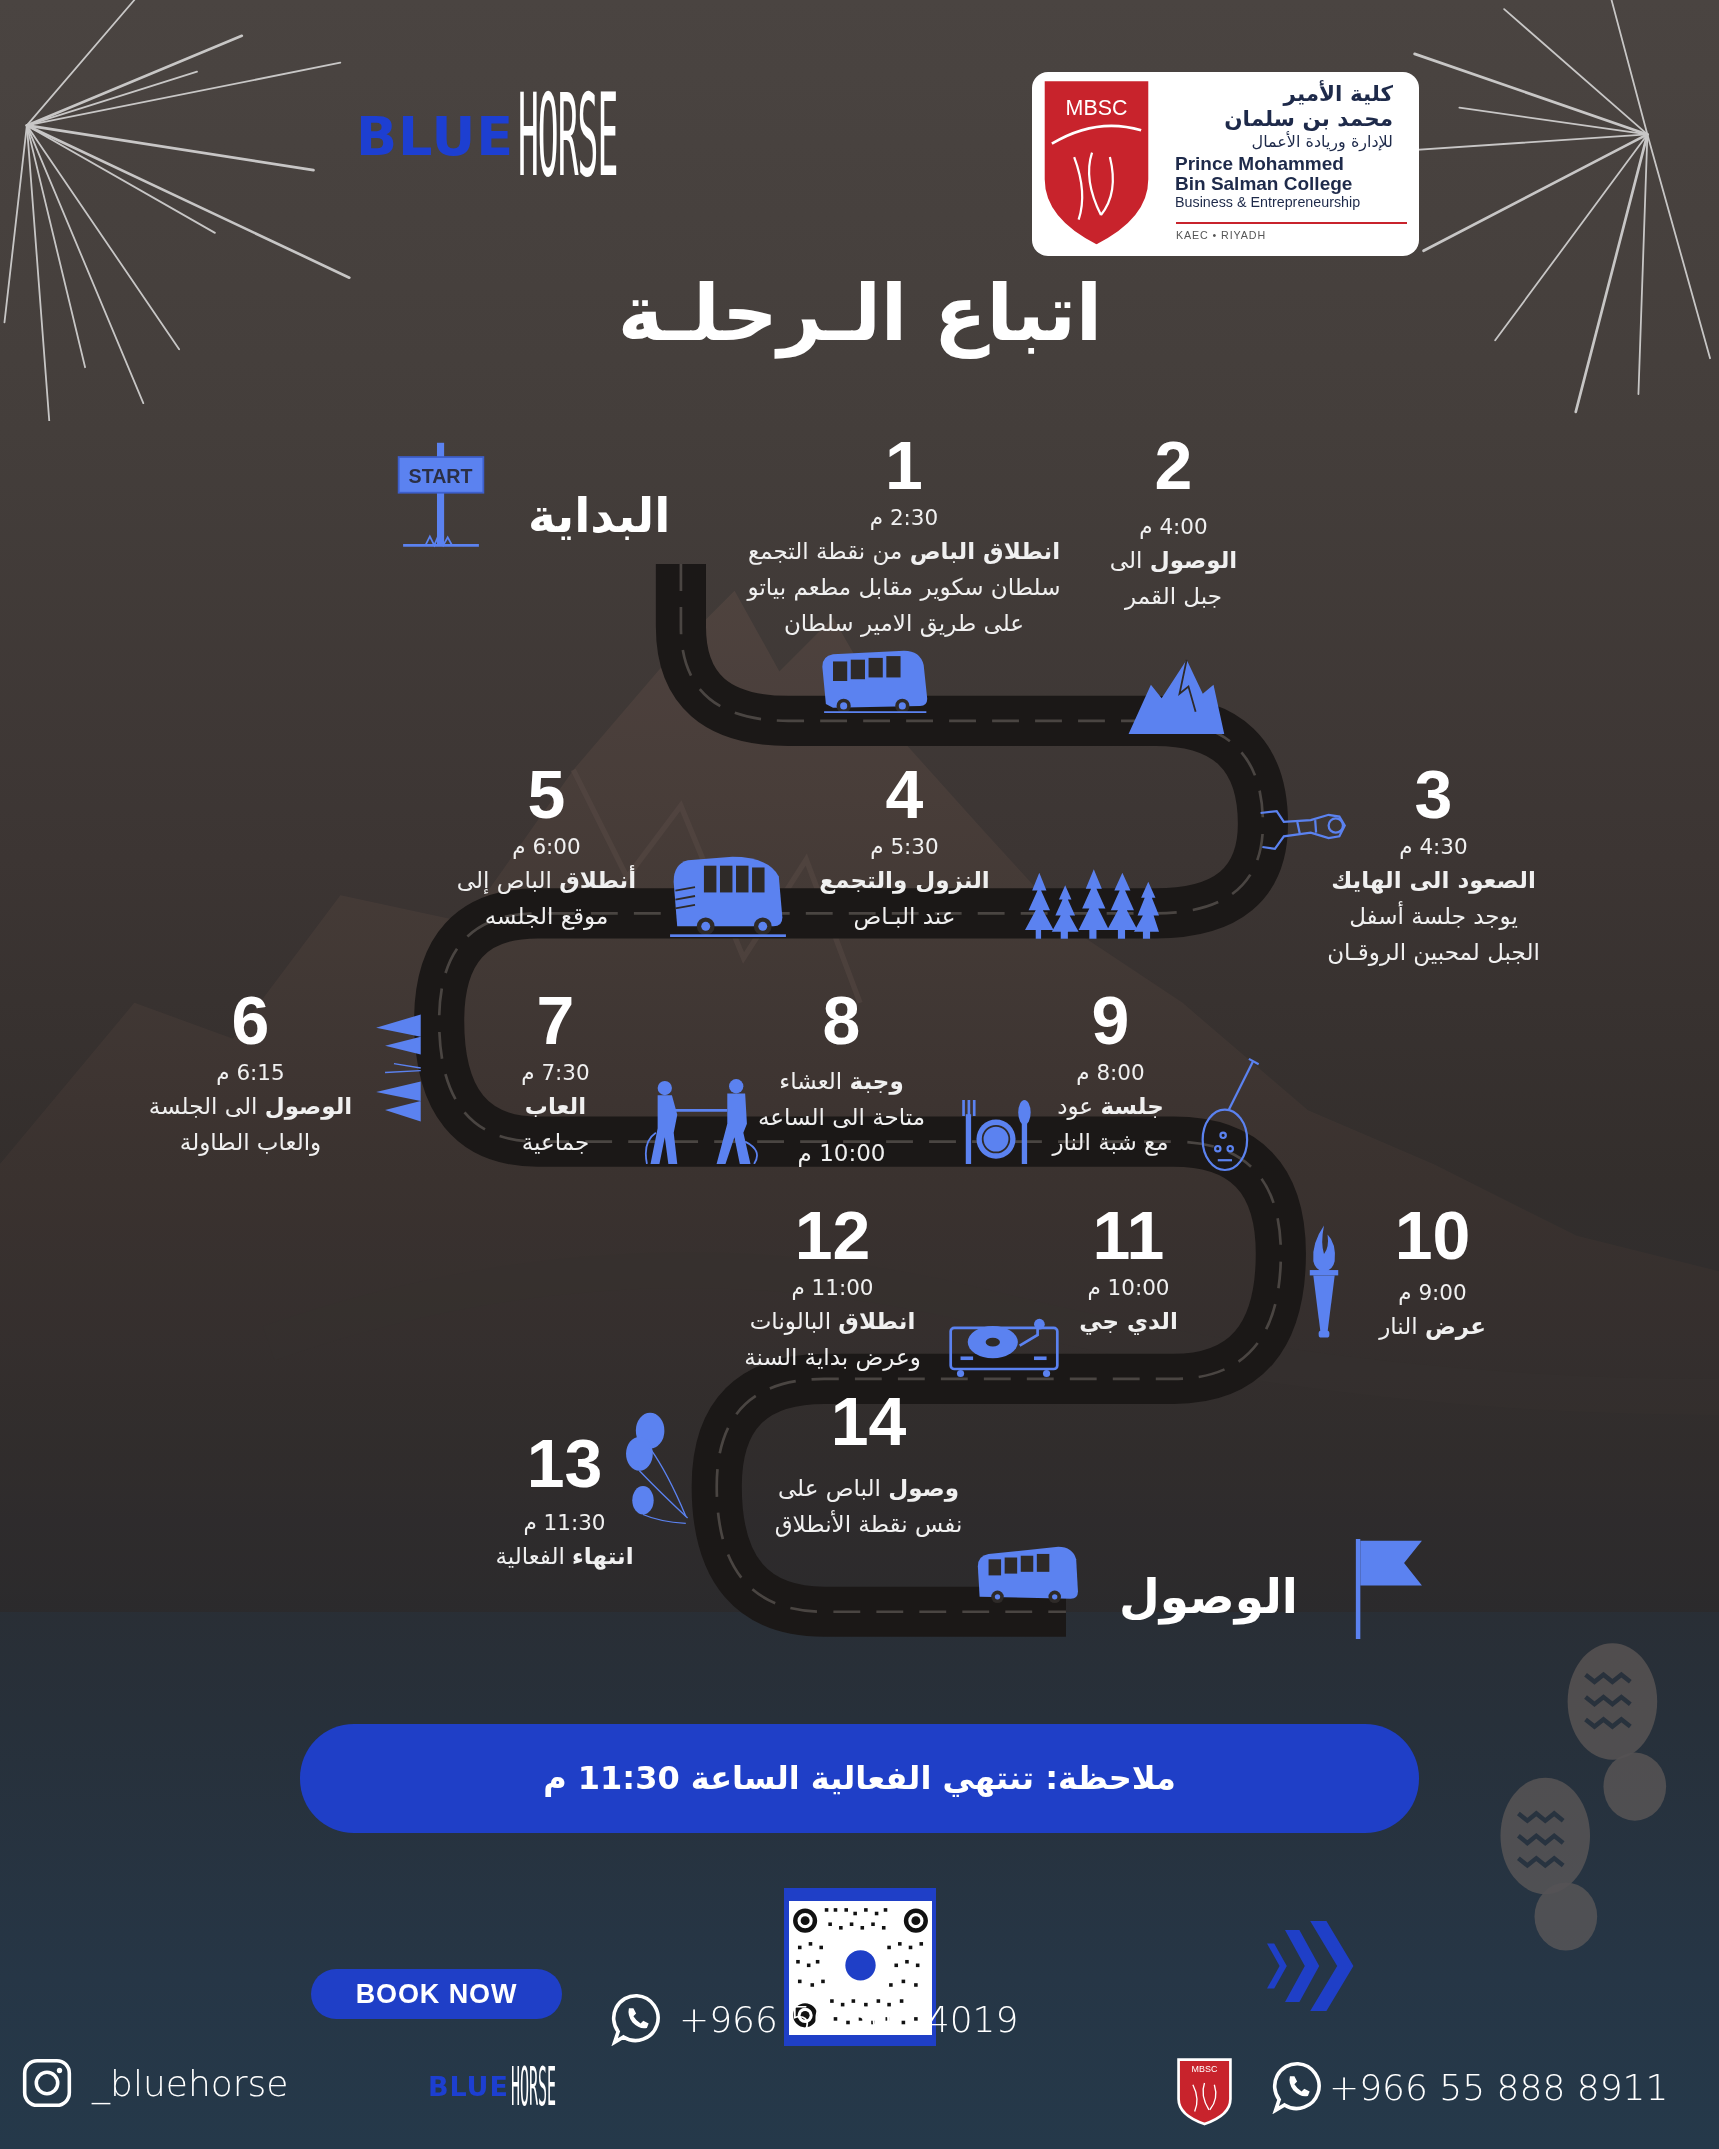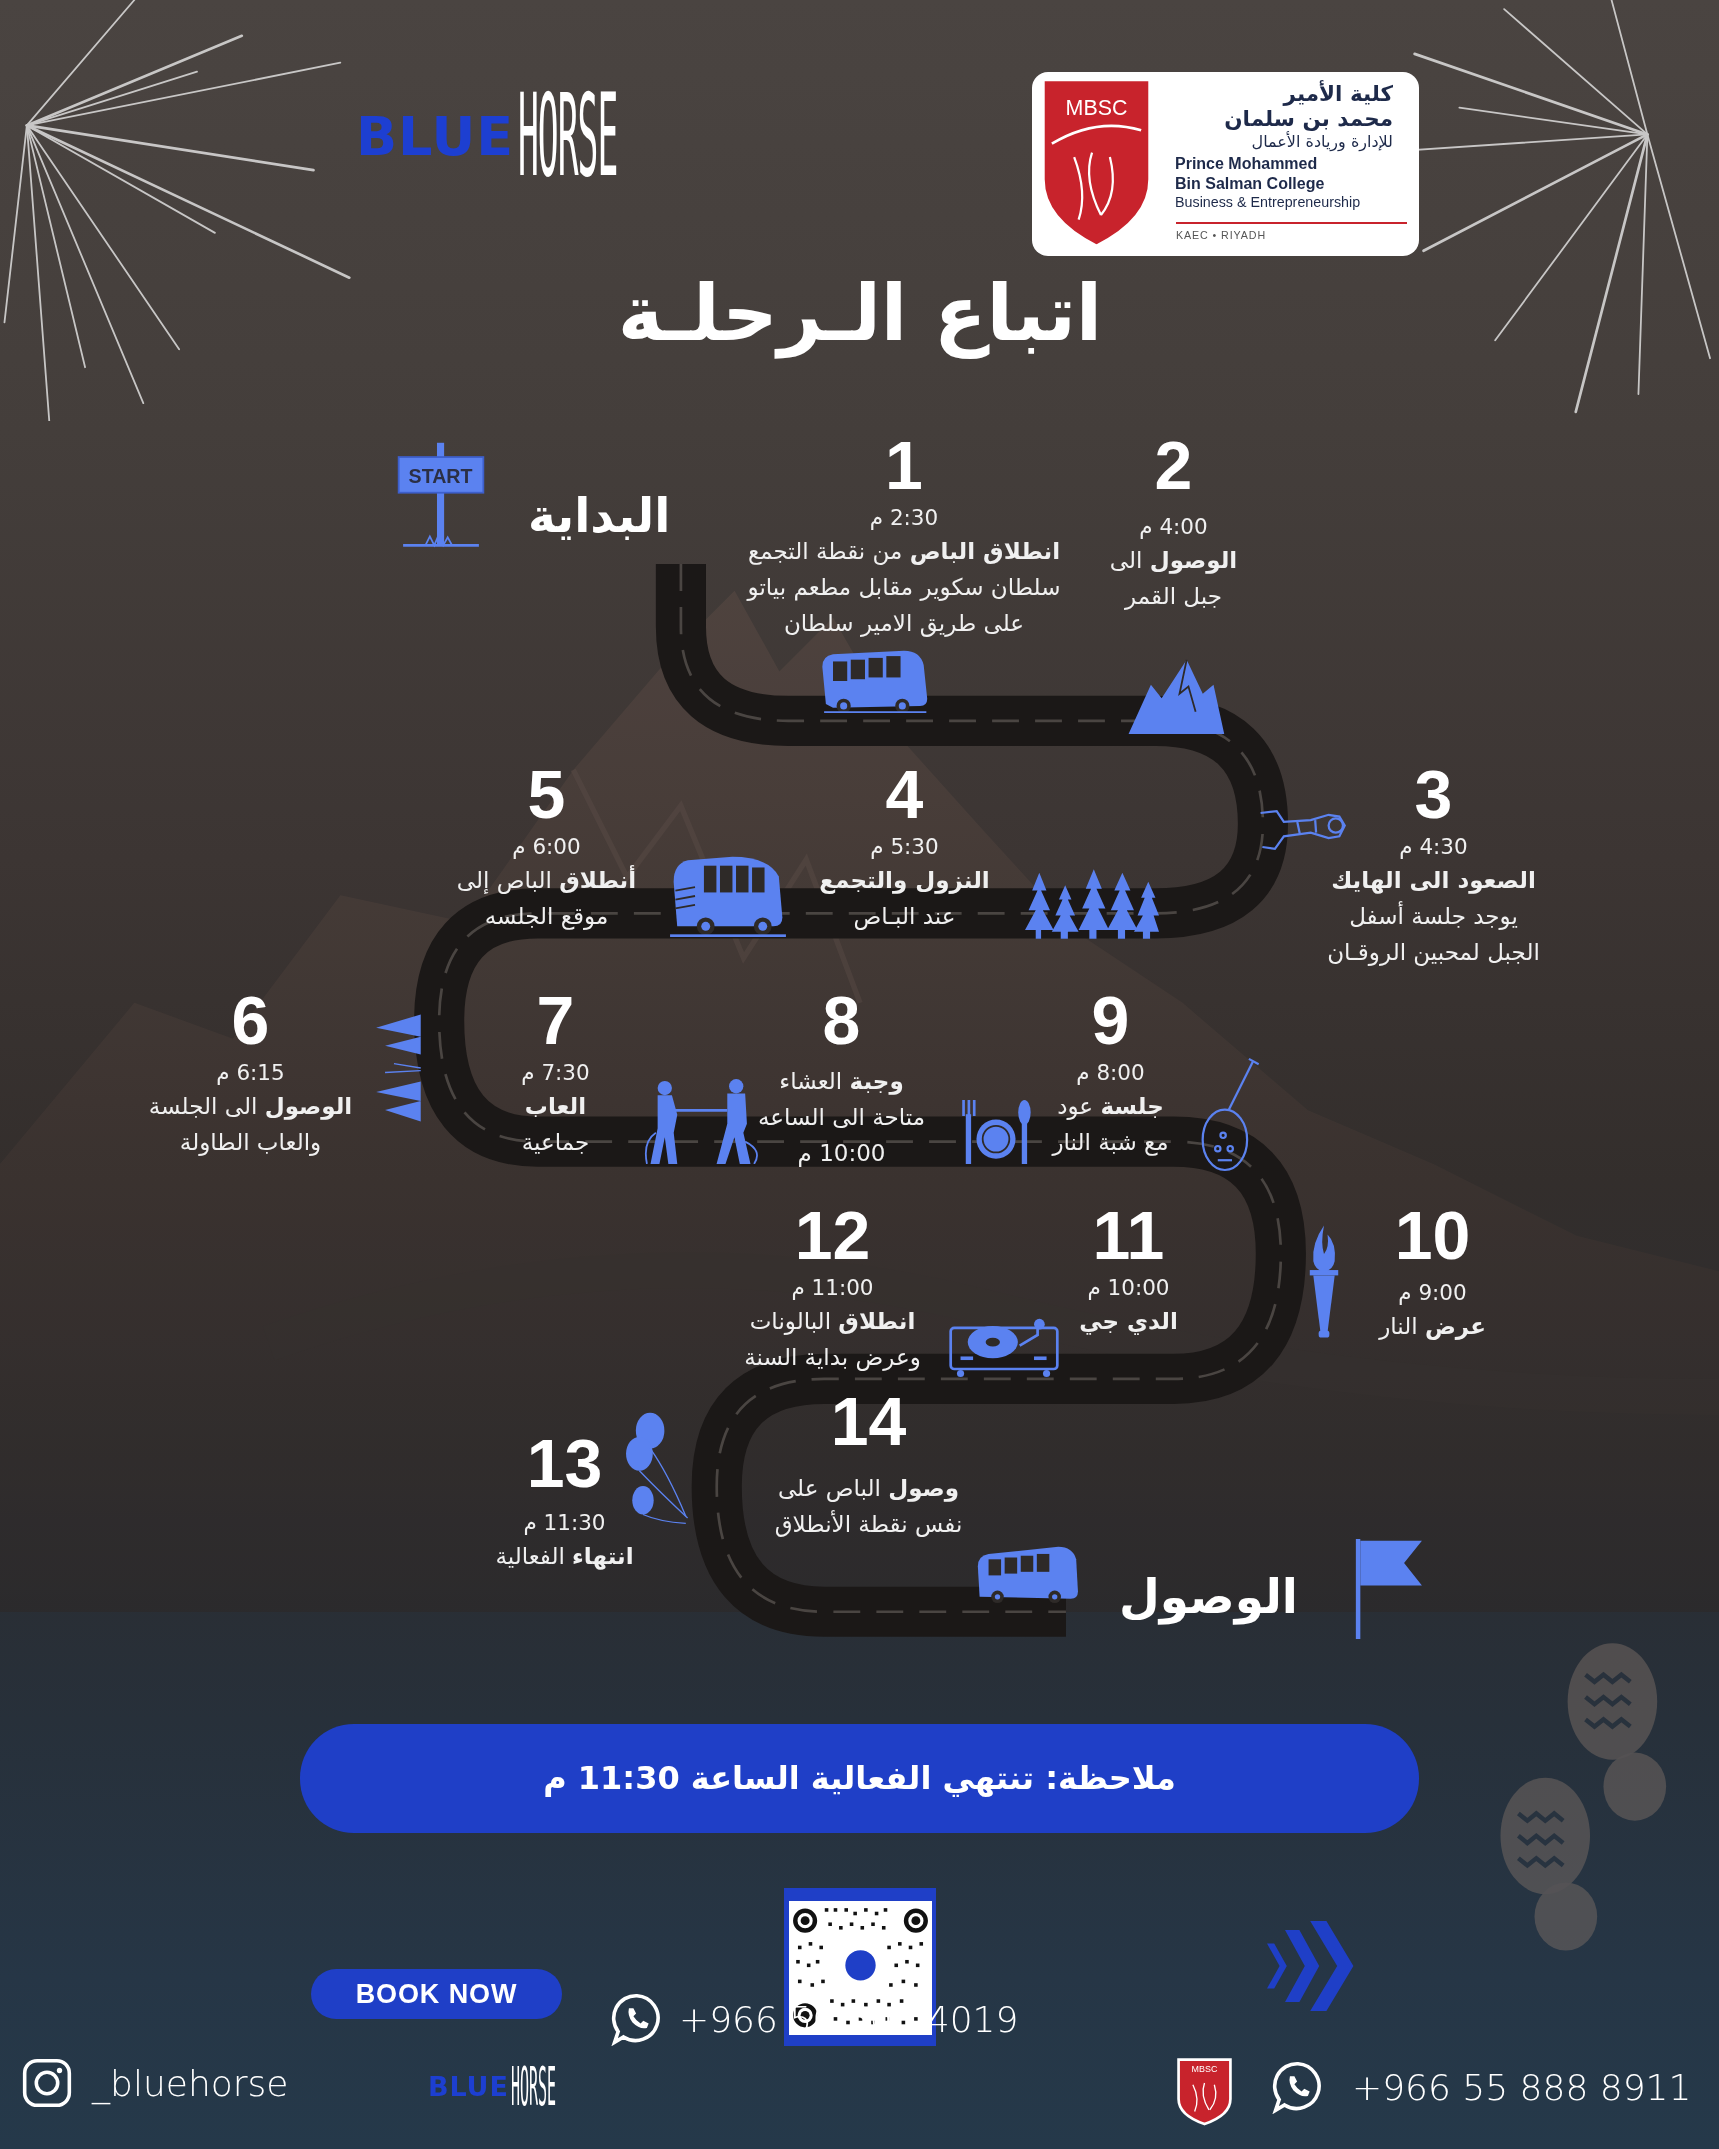--- a/index.html
+++ b/index.html
@@ -27,21 +27,21 @@
     position: absolute; left: 1032px; top: 72px; width: 387px; height: 184px;
     background: #ffffff; border-radius: 16px;
   }
   .mbsc-shield {
     position: absolute; left: 1034px; top: 72px; width: 125px; height: 179px;
   }
   .mbsc-ar { position: absolute; left: 1169px; top: 81px; width: 224px; text-align: right; direction: rtl; color: #1e2a4a; font-family: "DejaVu Sans", sans-serif; }
   .mbsc-ar .l1, .mbsc-ar .l2 { font-weight: 700; font-size: 21.5px; line-height: 25px; }
   .mbsc-ar .l3 { font-size: 16px; line-height: 21.5px; }
   .mbsc-en { position: absolute; left: 1175px; top: 154px; color: #1e2a4a; font-family: "Liberation Sans", sans-serif; }
-  .mbsc-en .e1, .mbsc-en .e2 { font-size: 16px; font-weight: 700; line-height: 19.7px; }
+  .mbsc-en .e1, .mbsc-en .e2 { font-size: 19px; font-weight: 700; line-height: 19.7px; }
   .mbsc-en .e3 { font-size: 14.3px; line-height: 19.7px; }
   .mbsc-line { position: absolute; left: 1176px; top: 222px; width: 231px; height: 1.8px; background: #c8232c; }
   .mbsc-loc { position: absolute; left: 1176px; top: 229px; font-size: 10.7px; color: #555; font-family: "Liberation Sans", sans-serif; letter-spacing: 0.9px; }
 
   .page-title {
     position: absolute; left: 502px; top: 269px; width: 716px; text-align: center;
     direction: rtl; font-size: 77px; font-weight: 700; color: #ffffff; letter-spacing: 3.6px;
     font-family: "DejaVu Sans", sans-serif;
   }
 
@@ -529,15 +529,15 @@
   <path d="M4 4 L62 4 L62 48 Q62 66 33 76 Q4 66 4 48 Z" fill="#c8232c" stroke="#fff" stroke-width="3"></path>
   <text x="33" y="18" text-anchor="middle" font-family="Liberation Sans, sans-serif" font-size="10" fill="#fff">MBSC</text>
   <path d="M20 32 q8 16 2 30 M33 30 q-5 14 5 30 M44 32 q5 16 -5 28" stroke="#fff" stroke-width="1.5" fill="none"></path>
 </svg>
 
 <div class="footer-item" style="left:1272px;top:2060px;">
   <svg width="52" height="54" viewBox="0 0 58 60">
     <path d="M29 4 A25 25 0 1 1 14 50 L4 56 L8 44 A25 25 0 0 1 29 4 Z" fill="none" stroke="#fff" stroke-width="4"></path>
     <path d="M20 18 Q18 26 24 34 Q32 42 40 40 L42 35 L36 32 L33 35 Q28 32 25 27 L28 24 L25 18 Z" fill="#fff"></path>
   </svg>
-  <span class="footer-text" style="margin-left:28px;">+966 55 888 8911</span>
+  <span class="footer-text" style="margin-left:5px;">+966 55 888 8911</span>
 </div>
 
 
 </body></html>

